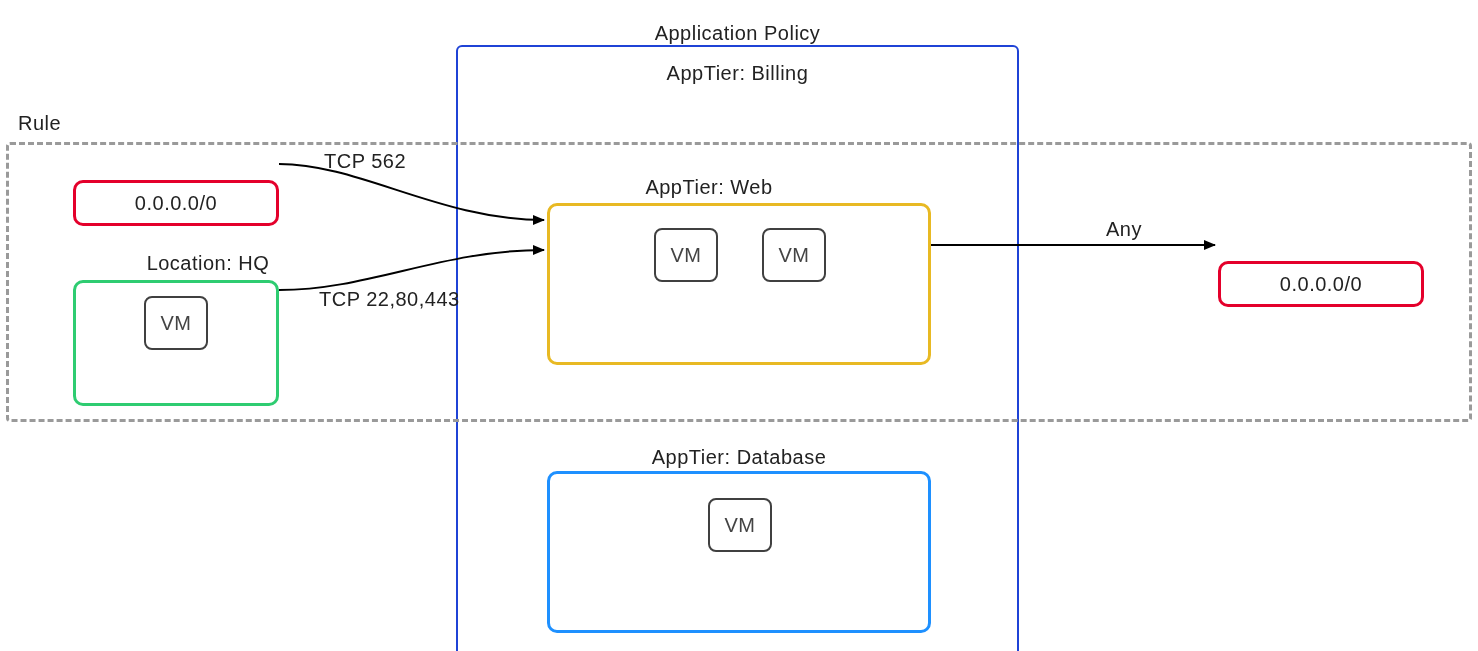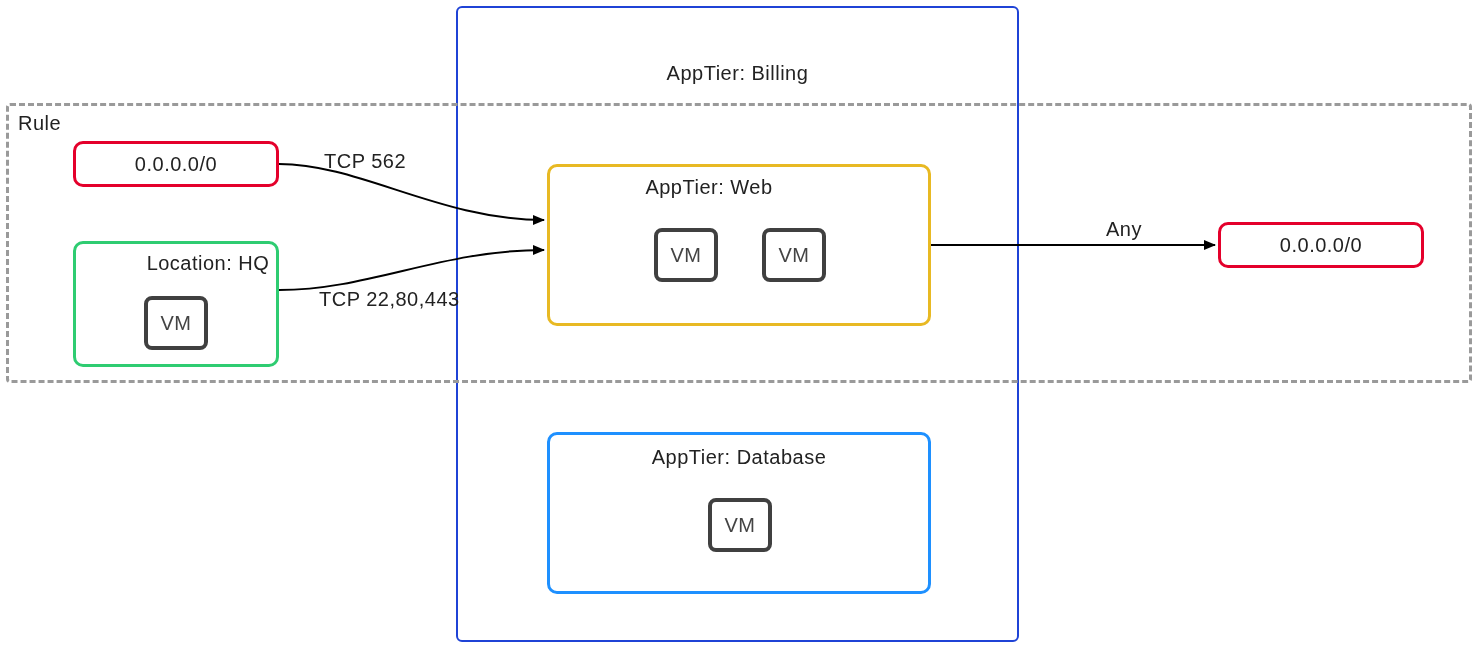--- a/index.html
+++ b/index.html
@@ -15,34 +15,35 @@
   }
   .canvas {
     position: relative;
     width: 1478px;
     height: 651px;
   }
   .box {
     position: absolute;
     box-sizing: border-box;
     border-radius: 10px;
+    margin-top: 39px;
   }
   .label {
     position: absolute;
     white-space: nowrap;
   }
   .center {
     text-align: center;
   }
   .vm {
     position: absolute;
     box-sizing: border-box;
     width: 64px;
     height: 54px;
-    border: 4px solid #404040;
+    border: 2px solid #404040;
     border-radius: 8px;
     display: flex;
     align-items: center;
     justify-content: center;
     color: #444;
     background: #fff;
   }
   svg.arrows {
     position: absolute;
     left: 0; top: 0;
@@ -50,20 +51,21 @@
     height: 651px;
     pointer-events: none;
   }
 </style>
 </head>
 <body>
 
 <div class="canvas">
 
   <div class="box" style="left:456px; top:6px; width:563px; height:636px; border:2px solid #1f43d6; border-radius:6px;"></div>
+  <div class="label center" style="left:456px; top:22px; width:563px;">Application Policy</div>
   <div class="label center" style="left:456px; top:62px; width:563px;">AppTier: Billing</div>
 
   <div class="box" style="left:6px; top:103px; width:1466px; height:280px; border:3px dashed #9a9a9a; border-radius:4px;"></div>
   <div class="label" style="left:18px; top:112px;">Rule</div>
 
   <div class="box" style="left:73px; top:141px; width:206px; height:46px; border:3px solid #e4002b; display:flex; align-items:center; justify-content:center;">
     <span>0.0.0.0/0</span>
   </div>
 
   <div class="box" style="left:73px; top:241px; width:206px; height:126px; border:3px solid #2ecc71;"></div>

